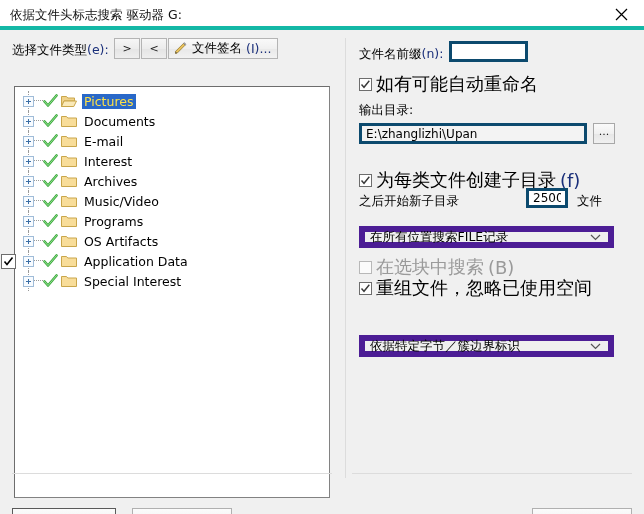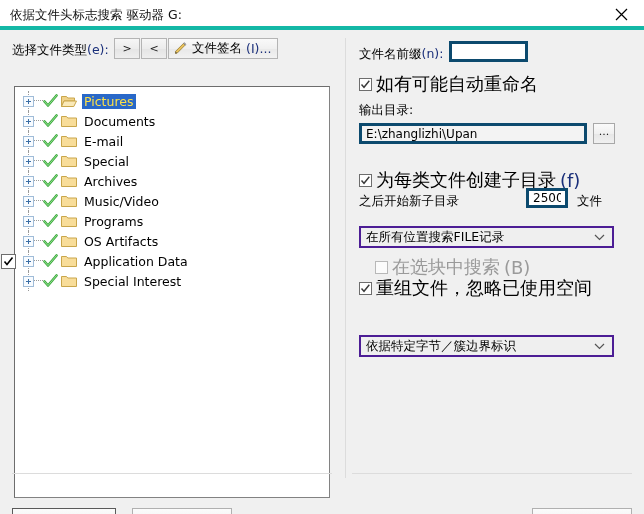--- a/index.html
+++ b/index.html
@@ -240,21 +240,21 @@
     background: #fbfbfb;
   }
   .cbox svg { position:absolute; left:0px; top:0px; }
   .cb-row.disabled { color: #9a9a9a; }
   .cb-row.disabled .mnemonic { color:#9a9a9a; }
 
   .combo {
     position: absolute;
     height: 22px;
     background: #efefef;
-    border: 2px solid #4c1d95;
+    border: 6px solid #4c1d95;
     box-sizing: border-box;
     display: flex;
     align-items: center;
     font-size: 12.5px;
     padding-left: 5px;
     cursor: default;
   }
   .combo .arrow {
     position: absolute;
     right: 7px; top: 0; bottom: 0;
@@ -375,21 +375,21 @@
             <span class="vline"></span>
             <span class="expander"></span>
             <span class="dotline"></span>
             <svg class="check-icon" width="15" height="15" viewBox="0 0 15 15">
               <path d="M1.5,7.5 L5,11.5 L13.5,1.5" stroke="#3fa93f" stroke-width="2.6" fill="none" stroke-linecap="round" stroke-linejoin="round"></path>
               <path d="M1.5,7.5 L5,11.5 L13.5,1.5" stroke="#8fe08f" stroke-width="1" fill="none" stroke-linecap="round" stroke-linejoin="round"></path>
             </svg>
             <svg class="folder-icon" width="16" height="14" viewBox="0 0 16 14">
               <path d="M0.5,2.5 L5.5,2.5 L6.8,4 L15.5,4 L15.5,12.5 L0.5,12.5 Z" fill="#f8dd9a" stroke="#c9a64b" stroke-width="1"></path>
             </svg>
-            <span class="tree-label">Special</span>
+            <span class="tree-label">Interest</span>
           </div>
           <div class="tree-row">
             <span class="vline"></span>
             <span class="expander"></span>
             <span class="dotline"></span>
             <svg class="check-icon" width="15" height="15" viewBox="0 0 15 15">
               <path d="M1.5,7.5 L5,11.5 L13.5,1.5" stroke="#3fa93f" stroke-width="2.6" fill="none" stroke-linecap="round" stroke-linejoin="round"></path>
               <path d="M1.5,7.5 L5,11.5 L13.5,1.5" stroke="#8fe08f" stroke-width="1" fill="none" stroke-linecap="round" stroke-linejoin="round"></path>
             </svg>
             <svg class="folder-icon" width="16" height="14" viewBox="0 0 16 14">
@@ -510,21 +510,21 @@
 
     <div class="combo" style="left:14px; top:196px; width:255px;">
       <span>在所有位置搜索FILE记录</span>
       <span class="arrow">
         <svg width="11" height="7" viewBox="0 0 11 7">
           <path d="M1,1 L5.5,5.5 L10,1" stroke="#555" stroke-width="1.2" fill="none"></path>
         </svg>
       </span>
     </div>
 
-    <div class="cb-row disabled" style="left:30px; top:225px;">
+    <div class="cb-row disabled" style="left:14px; top:225px;">
       <span class="cbox disabled"></span>
       <span>在选块中搜索</span>
         <span class="mnemonic">(B)</span>
     </div>
 
     <div class="cb-row" style="left:14px; top:246px;">
       <span class="cbox">
         <svg width="11" height="11" viewBox="0 0 11 11">
           <path d="M1.5,5.5 L4,8.3 L9.3,1.8" stroke="#3a3a3a" stroke-width="1.4" fill="none"></path>
         </svg>

